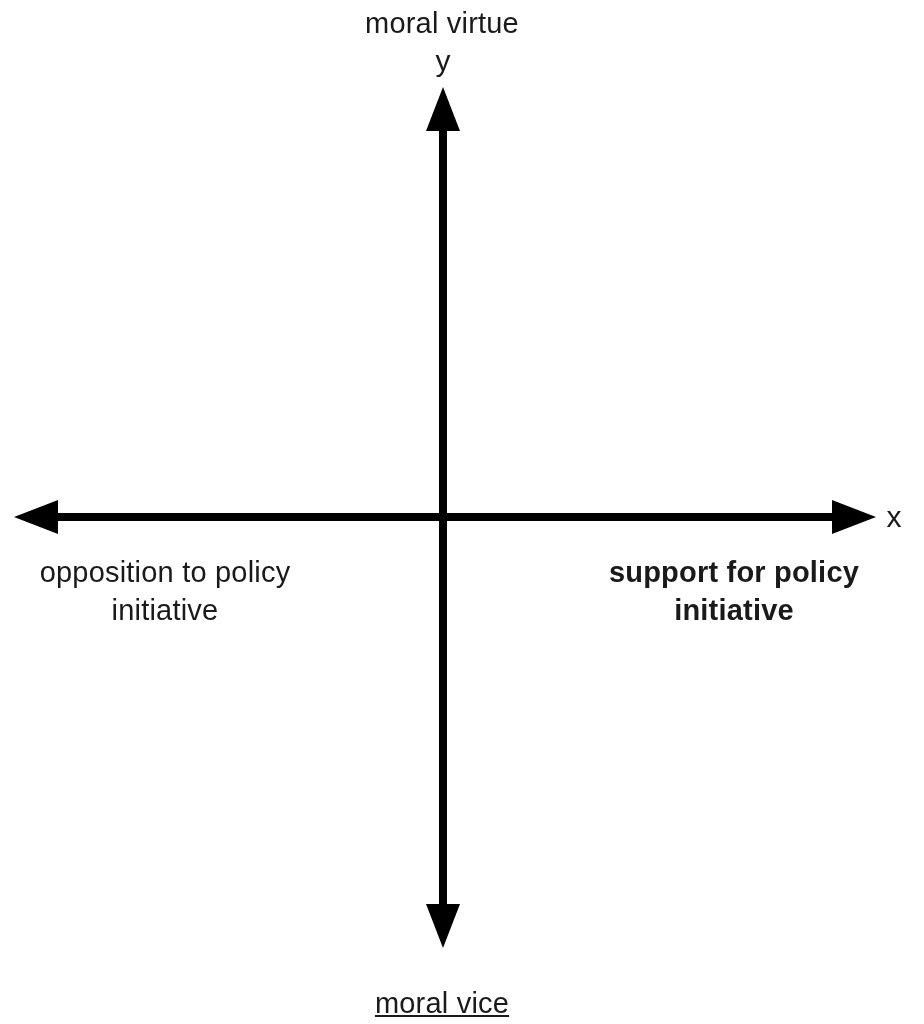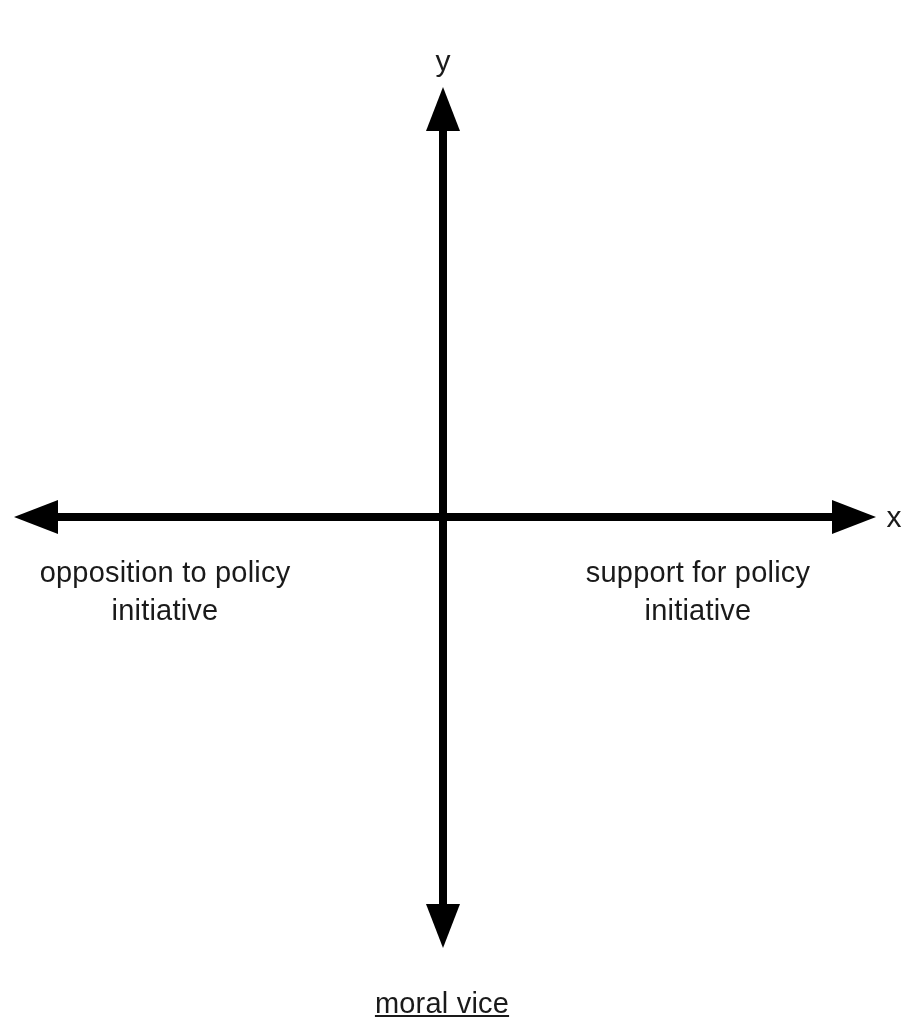--- a/index.html
+++ b/index.html
@@ -34,41 +34,42 @@
   .axis-letter {
     position: absolute;
     font-size: 30px;
     line-height: 30px;
     text-align: center;
     color: #1a1a1a;
   }
   #label-y-positive { left: 262px; top: 4px;  width: 360px; }
   #letter-y         { left: 383px; top: 46px; width: 120px; }
   #label-x-negative { left: 25px;  top: 553px; width: 280px; }
-  #label-x-positive { left: 568px; top: 553px; width: 260px; }
+  #label-x-positive { left: 604px; top: 553px; width: 260px; font-weight: bold; }
   #letter-x         { left: 874px; top: 502px; width: 40px; }
   #label-y-negative { left: 262px; top: 984px; width: 360px; text-decoration: underline; }
 </style>
 </head>
 <body>
 
 <div id="canvas">
 
   <svg class="axes-svg" viewBox="0 0 924 1024" xmlns="http://www.w3.org/2000/svg" aria-hidden="true">
 
     <line x1="443" y1="124" x2="443" y2="911" stroke="#000000" stroke-width="8"></line>
 
     <line x1="51" y1="517" x2="839" y2="517" stroke="#000000" stroke-width="8"></line>
 
     <polygon points="443,87 426,131 460,131" fill="#000000"></polygon>
     <polygon points="443,948 426,904 460,904" fill="#000000"></polygon>
     <polygon points="14,517 58,500 58,534" fill="#000000"></polygon>
     <polygon points="876,517 832,500 832,534" fill="#000000"></polygon>
   </svg>
 
+  <div class="label" id="label-y-positive">moral virtue</div>
 
   <div class="axis-letter" id="letter-y">y</div>
 
   <div class="label" id="label-x-negative">opposition to policy initiative</div>
 
   <div class="label" id="label-x-positive">support for policy initiative</div>
 
   <div class="axis-letter" id="letter-x">x</div>
 
   <div class="label" id="label-y-negative">moral vice</div>

